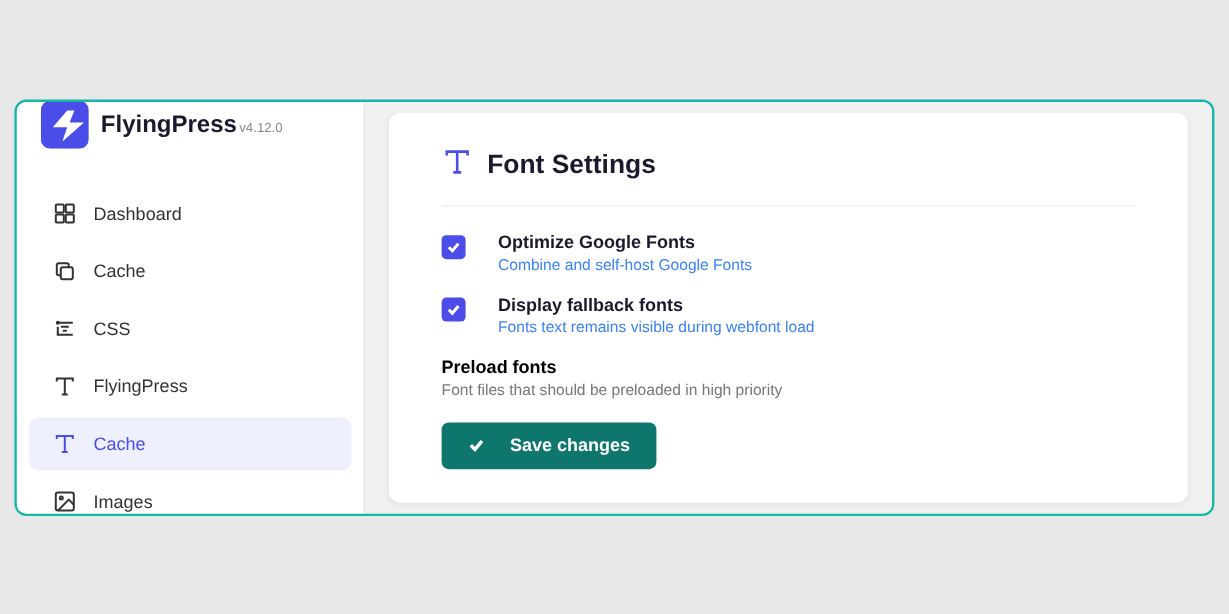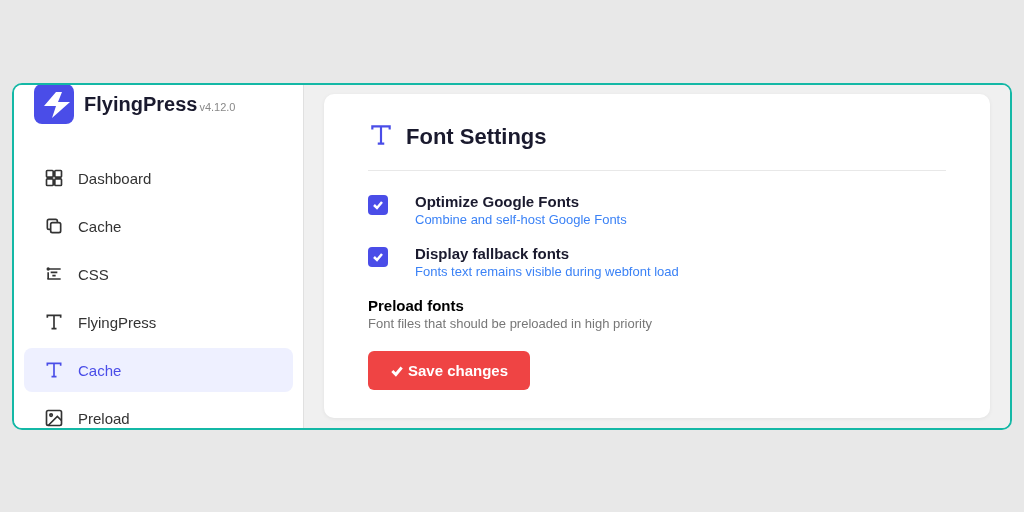--- a/index.html
+++ b/index.html
@@ -174,22 +174,22 @@
       resize: vertical;
       outline: none;
       font-family: inherit;
     }
     .preload-textarea::placeholder {
       color: #bbb;
     }
     .save-button {
       display: inline-flex;
       align-items: center;
-      gap: 4px;
-      background: #ef4444;
+      gap: 21px;
+      background: #0f766e;
       color: #fff;
       border: none;
       border-radius: 6px;
       padding: 11px 22px;
       font-size: 15px;
       font-weight: 600;
       cursor: pointer;
       margin-top: 6px;
     }
   </style>
@@ -267,21 +267,21 @@
       </div>
 
       <div class="nav-item">
         <span class="nav-icon">
           <svg viewBox="0 0 24 24" fill="none" stroke="currentColor" stroke-width="2">
             <rect x="3" y="3" width="18" height="18" rx="2"></rect>
             <circle cx="8.5" cy="8.5" r="1.5"></circle>
             <polyline points="21,15 16,10 5,21"></polyline>
           </svg>
         </span>
-        <span>Preload</span>
+        <span>Images</span>
       </div>
 
 
     </nav>
   </aside>
 
   <main class="main-content">
     <div class="content-card">
       
       <div class="page-header">

